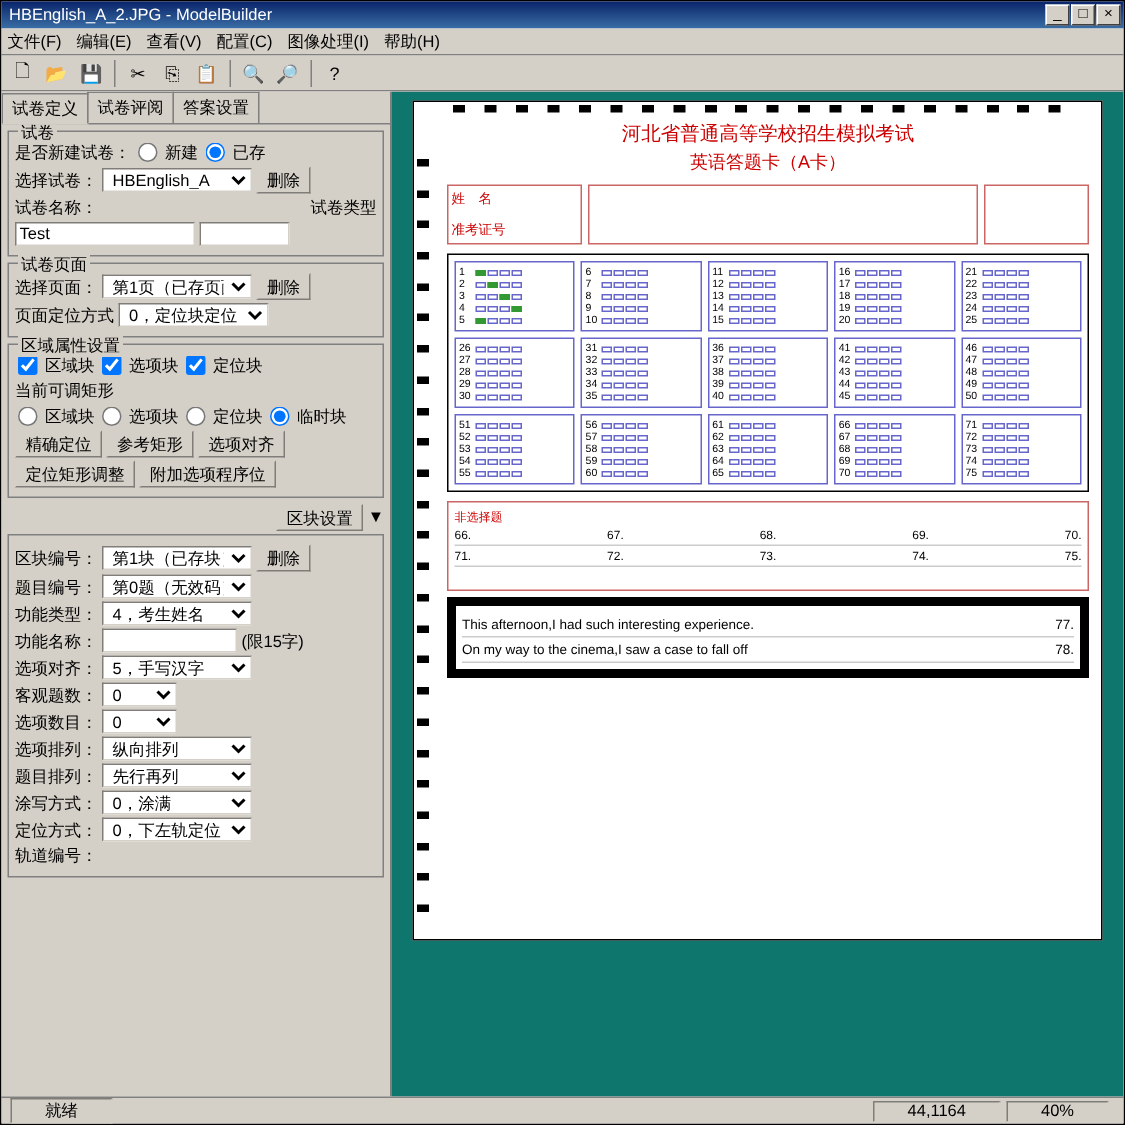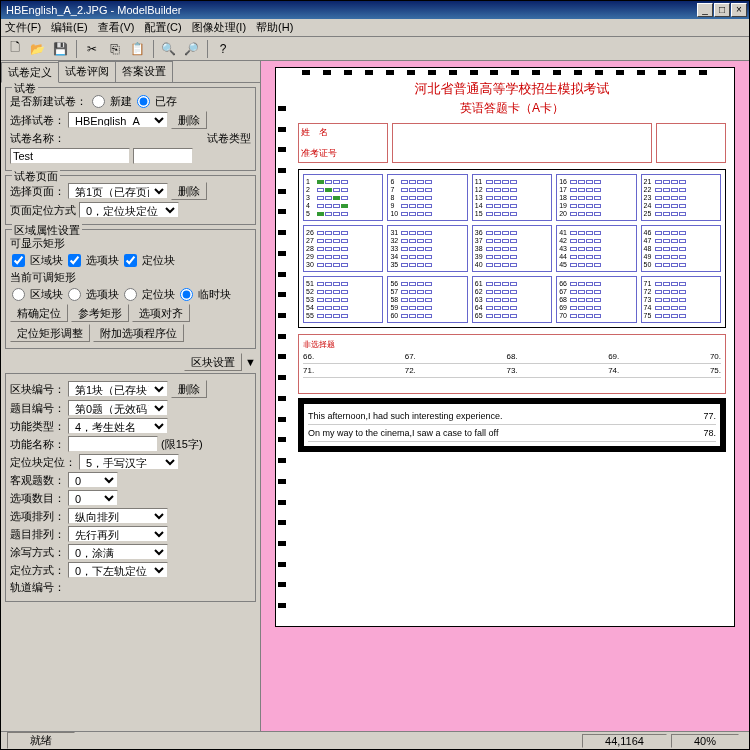--- a/index.html
+++ b/index.html
@@ -21,21 +21,21 @@
 .panelbody { flex: 1; overflow-y: auto; padding: 4px; }
 .group { border: 1px solid #808080; margin-bottom: 4px; padding: 4px; position: relative; }
 .group-title { position: absolute; top: -7px; left: 6px; background: #d4d0c8; padding: 0 2px; font-size: 11px; }
 .row { display: flex; align-items: center; margin: 2px 0; gap: 3px; font-size: 11px; }
 .row label { white-space: nowrap; }
 input[type=text], select { font-size: 11px; border: 1px inset #d4d0c8; background: #fff; padding: 1px 2px; height: 16px; }
 input[type=text] { width: 90px; }
 select { width: 100px; }
 .btn { font-size: 11px; border: 1px outset #d4d0c8; background: #d4d0c8; padding: 1px 6px; height: 18px; }
 input[type=radio], input[type=checkbox] { margin: 0 2px; }
-.rightpanel { flex: 1; background: #f9a8d4; padding: 6px; overflow: auto; position: relative; }
+.rightpanel { flex: 1; background: #0f766e; padding: 6px; overflow: auto; position: relative; }
 .canvas { background: #fff; width: 460px; height: 560px; margin: 0 auto; border: 1px solid #000; padding: 8px; position: relative; }
 .sheet-title { text-align: center; color: #c00; font-size: 13px; margin: 4px 0 2px; }
 .sheet-sub { text-align: center; color: #c00; font-size: 12px; margin-bottom: 6px; }
 .sheet-head { display: flex; gap: 4px; margin-bottom: 6px; }
 .namebox { border: 1px solid #c66; width: 90px; height: 40px; font-size: 9px; color: #c00; padding: 2px; }
 .idbox { border: 1px solid #c66; flex: 1; height: 40px; font-size: 8px; color: #c00; padding: 2px; }
 .bubble-area { border: 1px solid #000; padding: 4px; margin-bottom: 6px; }
 .bubble-grid { display: grid; grid-template-columns: repeat(5, 1fr); gap: 4px; }
 .bubble-block { border: 1px solid #66c; padding: 2px; }
 .bubble-row { display: flex; gap: 1px; margin: 1px 0; align-items: center; }
@@ -132,23 +132,20 @@
           </div>
           <div class="row">
             <label>页面定位方式</label>
             <select><option>0，定位块定位</option></select>
           </div>
         </div>
 
         <div class="group">
           <span class="group-title">区域属性设置</span>
           <div class="row">
-              <label>可显示矩形</label>
-            </div>
-          <div class="row">
             <input type="checkbox" checked="" style="">
               <span>区域块</span>
             <input type="checkbox" checked="" style="">
               <span>选项块</span>
             <input type="checkbox" checked="" style="">
               <span>定位块</span>
           </div>
           <div class="row">
               <label>当前可调矩形</label>
             </div>
@@ -188,21 +185,21 @@
           <div class="row">
             <label>功能类型：</label>
             <select><option>4，考生姓名</option></select>
           </div>
           <div class="row">
             <label>功能名称：</label>
             <input type="text" style="">
             <span>(限15字)</span>
           </div>
           <div class="row">
-            <label>定位块定位：</label>
+            <label>选项对齐：</label>
             <select><option>5，手写汉字</option></select>
           </div>
           <div class="row">
             <label>客观题数：</label>
             <select style="width:50px"><option>0</option></select>
           </div>
           <div class="row">
             <label>选项数目：</label>
             <select style="width:50px"><option>0</option></select>
           </div>

